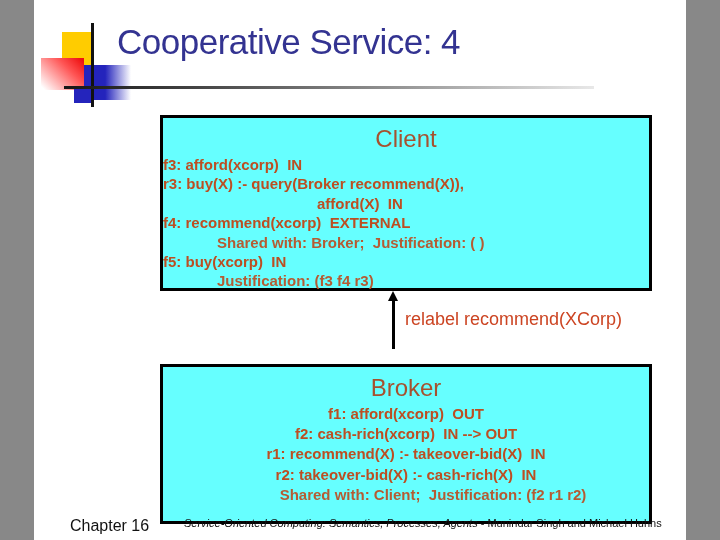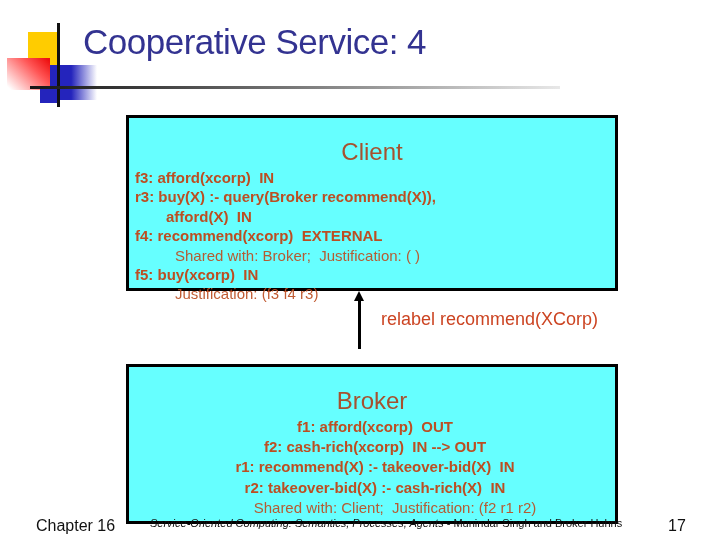--- a/index.html
+++ b/index.html
@@ -2,21 +2,21 @@
 <html style="--box-fill: #66FFFF; --box-border: #000000; --heading-text: #A6512F; --body-text: #BC4E22; --label-text: #CC4422; --title-text: #333391;"><head>
 <meta charset="utf-8">
 <style>
   :root{
     --box-fill:#66FFFF; --box-border:#000000; --heading-text:#A6512F;
     --body-text:#BC4E22; --label-text:#CC4422; --title-text:#333391;
   }
   html,body{margin:0;padding:0;}
   body{font-family:"Liberation Sans","DejaVu Sans",sans-serif;background:#888;}
   .slide{
-    position:relative;width:720px;height:540px;background:#ffffff;
+    position:relative;width:652px;height:540px;background:#ffffff;
     overflow:hidden;margin:0 auto;
   }
   
   .title{
     position:absolute;left:83px;top:22px;width:600px;
     font-size:35px;letter-spacing:-0.5px;color:var(--title-text);
     font-weight:400;white-space:nowrap;
   }
   .deco-yellow{position:absolute;left:28px;top:32px;width:30px;height:33px;background:#FFCC00;}
   .deco-red{position:absolute;left:7px;top:58px;width:43px;height:32px;
@@ -28,41 +28,41 @@
   .deco-hline{position:absolute;left:30px;top:86px;width:530px;height:3px;
     background:linear-gradient(90deg,#161616 0%,#444444 25%,#999999 65%,#e8e8e8 100%);}
   
   .agent-box{
     position:absolute;left:126px;width:492px;box-sizing:border-box;
     background:var(--box-fill);border:3px solid var(--box-border);
   }
   .client-box{top:115px;height:176px;}
   .broker-box{top:364px;height:160px;}
   .agent-heading{
-    margin-top:20px;text-align:center;font-size:24px;line-height:27px;
+    margin-top:7px;text-align:center;font-size:24px;line-height:27px;
     color:var(--heading-text);font-weight:400;
   }
   .lines{margin-top:3px;}
   .ln{
     color:var(--body-text);font-size:15px;white-space:pre;
-    padding-left:6px;font-weight:700;
+    font-weight:700;
   }
   .client-box .ln{line-height:19.4px;}
   .broker-box .ln{line-height:20.2px;text-align:center;}
-  .ln.cont{margin-left:31px;}
-  .ln.note{padding-left:46px;font-weight:400;opacity:.92;}
+  .ln.cont{padding-left:154px;}
+  .ln.note{padding-left:46px;font-weight:700;opacity:.92;margin-left:8px;}
   
   .arrow-line{position:absolute;left:358px;top:299px;width:3px;height:50px;background:#000;}
   .arrow-head{
     position:absolute;left:354px;top:291px;width:0;height:0;
     border-left:5.5px solid transparent;border-right:5.5px solid transparent;
     border-bottom:10px solid #000;
   }
   .arrow-label{
-    position:absolute;left:381px;top:309px;font-size:18px;
+    position:absolute;left:371px;top:309px;font-size:18px;
     color:var(--label-text);font-weight:500;white-space:nowrap;
   }
   
   .footer-left{position:absolute;left:36px;top:517px;font-size:16px;color:#111;}
   .footer-center{position:absolute;left:150px;top:517px;font-size:11px;color:#111;white-space:nowrap;}
   .footer-center .book{font-style:italic;}
   .footer-page{position:absolute;left:668px;top:517px;font-size:16px;color:#111;}
 </style>
 </head>
 <body>
@@ -100,16 +100,16 @@
     <div class="lines">
       <div class="ln main">f1: afford(xcorp)  OUT</div>
       <div class="ln main">f2: cash-rich(xcorp)  IN --&gt; OUT</div>
       <div class="ln main">r1: recommend(X) :- takeover-bid(X)  IN</div>
       <div class="ln main">r2: takeover-bid(X) :- cash-rich(X)  IN</div>
       <div class="ln note">Shared with: Client;  Justification: (f2 r1 r2)</div>
     </div>
   </div>
 
   <div class="footer-left">Chapter 16</div>
-  <div class="footer-center"><span class="book">Service-Oriented Computing: Semantics, Processes, Agents</span> <span>- Munindar Singh and Broker Huhns</span></div>
+  <div class="footer-center"><span class="book">Service-Oriented Computing: Semantics, Processes, Agents</span> <span>- Munindar Singh and Michael Huhns</span></div>
   <div class="footer-page">17</div>
 
 </div>
 
 </body></html>

